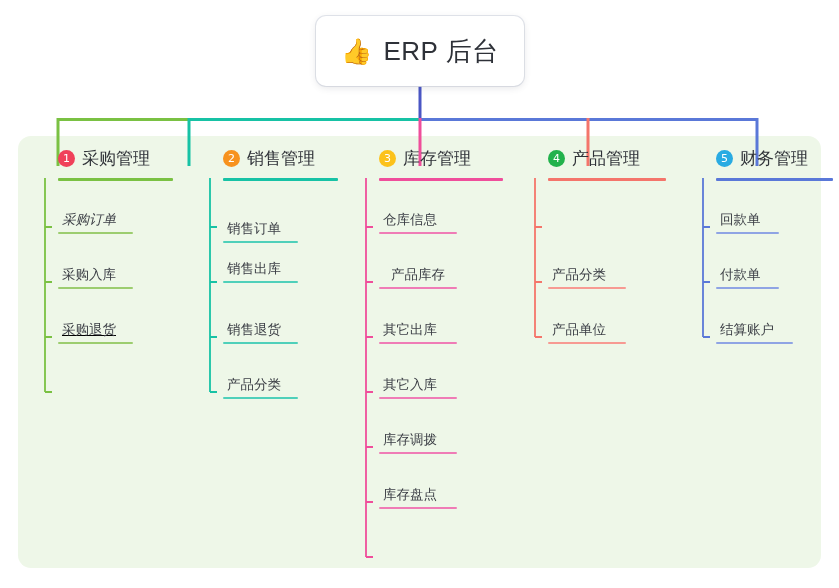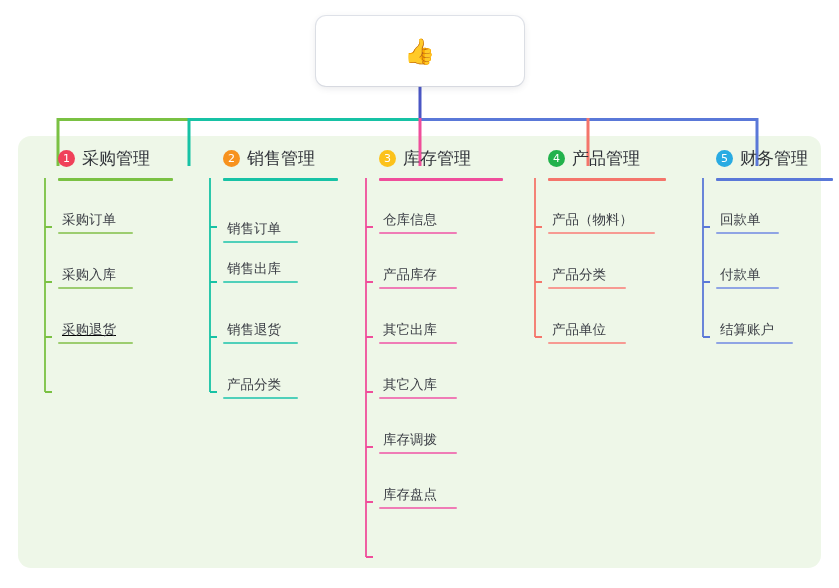--- a/index.html
+++ b/index.html
@@ -155,31 +155,32 @@
     <path d="M366 178 V557 M366 227 H373 M366 282 H373 M366 337 H373 M366 392 H373 M366 447 H373 M366 502 H373 M366 557 H373" stroke="#ef4e9b" stroke-width="1.8" fill="none"></path>
 
     <path d="M535 178 V337 M535 227 H542 M535 282 H542 M535 337 H542" stroke="#f4756b" stroke-width="1.8" fill="none"></path>
 
     <path d="M703 178 V337 M703 227 H710 M703 282 H710 M703 337 H710" stroke="#5a78d8" stroke-width="1.8" fill="none"></path>
   </svg>
 
   <div class="root-card">
     <div class="root-inner">
       <span class="root-emoji">👍</span>
+      <span class="root-title">ERP 后台</span>
     </div>
   </div>
 
   <div class="column" style="left:32px;">
     <div class="col-head">
       <span class="badge" style="background:#f0415a;">1</span>
       <span class="col-title">采购管理</span>
     </div>
     <div class="head-rule" style="width:115px;background:#7ac143;"></div>
 
-    <div class="leaf" style="left:26px;top:65px;">
+    <div class="leaf" style="left:26px;top:65px;font-style:italic;">
       <span class="leaf-label">采购订单</span>
       <div class="leaf-rule" style="width:75px;background:#9ccd6f;"></div>
     </div>
     <div class="leaf" style="left:26px;top:120px;">
       <span class="leaf-label">采购入库</span>
       <div class="leaf-rule" style="width:75px;background:#9ccd6f;"></div>
     </div>
     <div class="leaf" style="left:26px;top:175px;text-decoration:underline;">
       <span class="leaf-label">采购退货</span>
       <div class="leaf-rule" style="width:75px;background:#9ccd6f;"></div>
@@ -215,21 +216,21 @@
     <div class="col-head">
       <span class="badge" style="background:#fcc21b;">3</span>
       <span class="col-title">库存管理</span>
     </div>
     <div class="head-rule" style="width:124px;background:#ef4e9b;"></div>
 
     <div class="leaf" style="left:26px;top:65px;">
       <span class="leaf-label">仓库信息</span>
       <div class="leaf-rule" style="width:78px;background:#ef7cb6;"></div>
     </div>
-    <div class="leaf" style="left:26px;top:120px;">
+    <div class="leaf" style="left:26px;top:120px;text-align:center;">
       <span class="leaf-label">产品库存</span>
       <div class="leaf-rule" style="width:78px;background:#ef7cb6;"></div>
     </div>
     <div class="leaf" style="left:26px;top:175px;">
       <span class="leaf-label">其它出库</span>
       <div class="leaf-rule" style="width:78px;background:#ef7cb6;"></div>
     </div>
     <div class="leaf" style="left:26px;top:230px;">
       <span class="leaf-label">其它入库</span>
       <div class="leaf-rule" style="width:78px;background:#ef7cb6;"></div>
@@ -244,24 +245,20 @@
     </div>
   </div>
 
   <div class="column" style="left:522px;">
     <div class="col-head">
       <span class="badge" style="background:#22b24c;">4</span>
       <span class="col-title">产品管理</span>
     </div>
     <div class="head-rule" style="width:118px;background:#f4756b;"></div>
 
-    <div class="leaf" style="left:26px;top:65px;">
-      <span class="leaf-label">产品（物料）</span>
-      <div class="leaf-rule" style="width:107px;background:#f79a92;"></div>
-    </div>
     <div class="leaf" style="left:26px;top:120px;">
       <span class="leaf-label">产品分类</span>
       <div class="leaf-rule" style="width:78px;background:#f79a92;"></div>
     </div>
     <div class="leaf" style="left:26px;top:175px;">
       <span class="leaf-label">产品单位</span>
       <div class="leaf-rule" style="width:78px;background:#f79a92;"></div>
     </div>
   </div>
 

